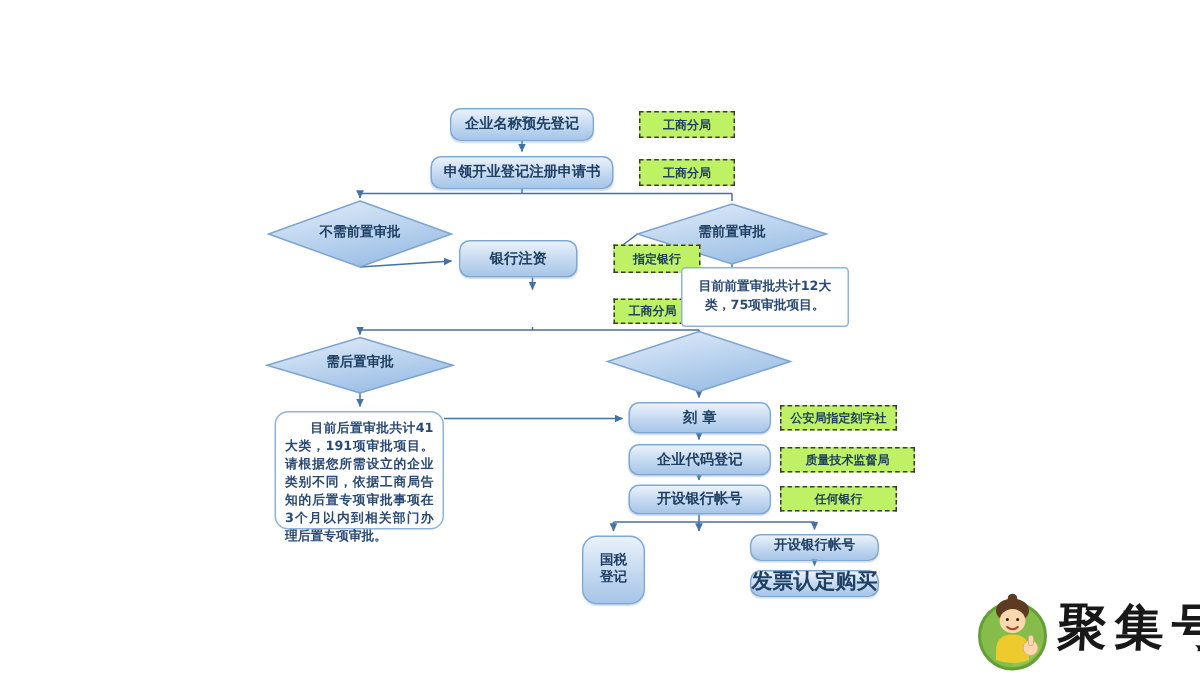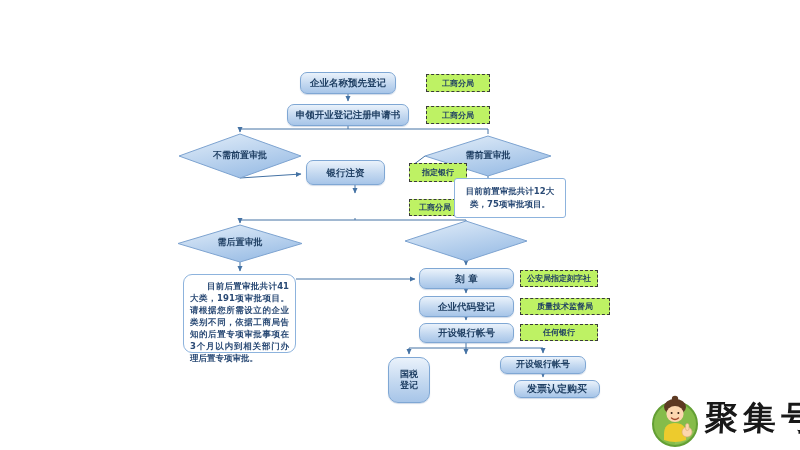--- a/index.html
+++ b/index.html
@@ -103,21 +103,21 @@
   <div class="dlabel" style="left:439px;top:229px;width:54px;height:24px;margin-top:43px;">不需后置审批</div>
 
   <div class="pbox" style="left:300px;top:72px;width:96px;height:22px;">企业名称预先登记</div>
   <div class="pbox" style="left:287px;top:104px;width:122px;height:22px;">申领开业登记注册申请书</div>
   <div class="pbox" style="left:306px;top:160px;width:79px;height:25px;">银行注资</div>
   <div class="pbox" style="left:419px;top:268px;width:95px;height:21px;">刻  章</div>
   <div class="pbox" style="left:419px;top:296px;width:95px;height:21px;">企业代码登记</div>
   <div class="pbox" style="left:419px;top:323px;width:95px;height:20px;">开设银行帐号</div>
   <div class="pbox tall" style="left:388px;top:357px;width:42px;height:46px;padding:4px 8px;">国税登记</div>
   <div class="pbox" style="left:500px;top:356px;width:86px;height:18px;font-size:9px;">开设银行帐号</div>
-  <div class="pbox" style="left:500px;top:380px;width:86px;height:18px;font-size:10px;margin-left:14px;">发票认定购买</div>
+  <div class="pbox" style="left:500px;top:380px;width:86px;height:18px;font-size:14px;">发票认定购买</div>
 
   <div class="dbox" style="left:426px;top:74px;width:64px;height:18px;">工商分局</div>
   <div class="dbox" style="left:426px;top:106px;width:64px;height:18px;">工商分局</div>
   <div class="dbox" style="left:409px;top:163px;width:58px;height:19px;">指定银行</div>
   <div class="dbox" style="left:409px;top:199px;width:52px;height:17px;">工商分局</div>
   <div class="dbox" style="left:520px;top:270px;width:78px;height:17px;">公安局指定刻字社</div>
   <div class="dbox" style="left:520px;top:298px;width:90px;height:17px;">质量技术监督局</div>
   <div class="dbox" style="left:520px;top:324px;width:78px;height:17px;">任何银行</div>
 
   <div class="note right" style="left:454px;top:178px;width:112px;height:40px;">目前前置审批共计12大类，75项审批项目。</div>

